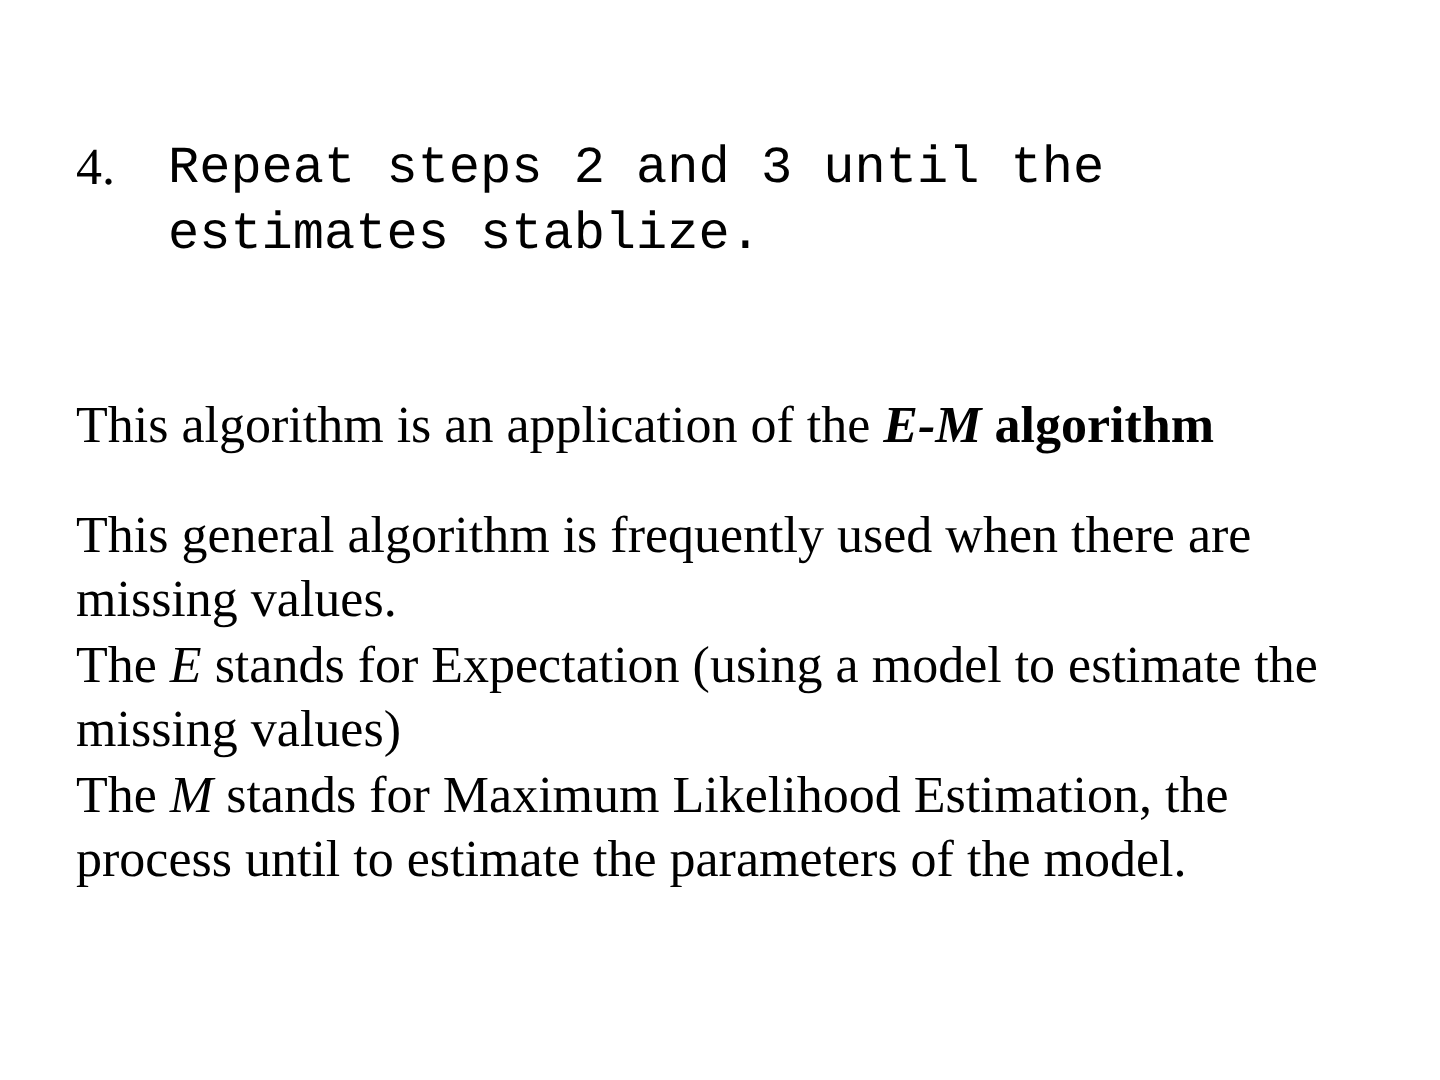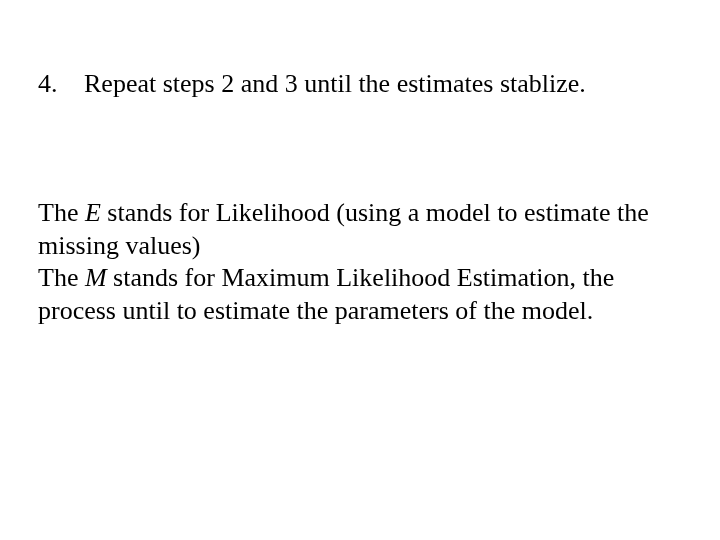--- a/index.html
+++ b/index.html
@@ -24,20 +24,21 @@
     display: flex;
     font-size: 26px;
     line-height: 1.25;
     margin-bottom: 64px;
   }
   .list-number {
     min-width: 46px;
   }
   .list-text {
     flex: 1;
+    font-family: Liberation Mono, monospace;
   }
   .para1 {
     font-size: 26px;
     line-height: 1.25;
     margin-bottom: 22px;
   }
   .para2 {
     font-size: 26px;
     line-height: 1.25;
   }
@@ -55,20 +56,23 @@
 </head>
 <body>
 
 <div class="slide">
 
   <div class="list-item">
     <span class="list-number">4.</span>
     <span class="list-text">Repeat steps 2 and 3 until the estimates stablize.</span>
   </div>
 
+  <div class="para1">
+    <span>This algorithm is an application of the </span><span class="bold-italic">E-M</span><span class="bold"> algorithm</span>
+  </div>
 
   <div class="para2">
-    <br>
-    <span>The </span><span class="italic">E</span><span> stands for Likelihood (using a model to estimate the missing values)</span><br>
+    <span>This general algorithm is frequently used when there are missing values.</span><br>
+    <span>The </span><span class="italic">E</span><span> stands for Expectation (using a model to estimate the missing values)</span><br>
     <span>The </span><span class="italic">M</span><span> stands for Maximum Likelihood Estimation, the process until to estimate the parameters of the model.</span>
   </div>
 
 </div>
 
 </body></html>

